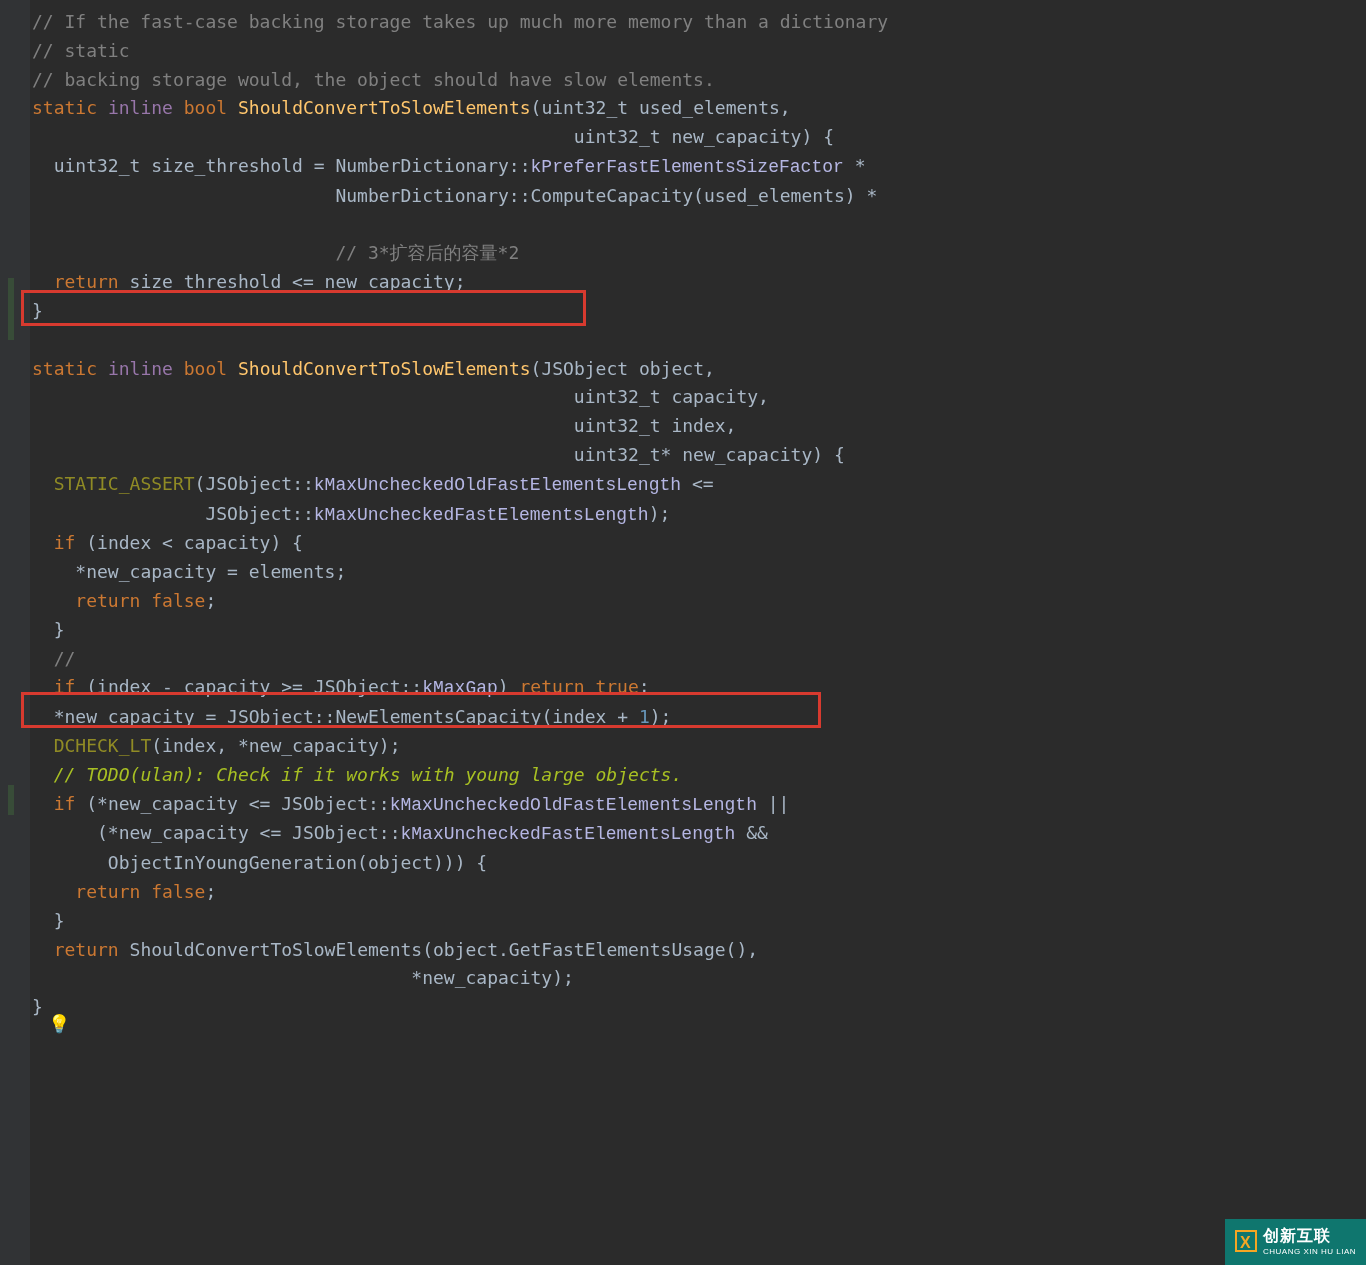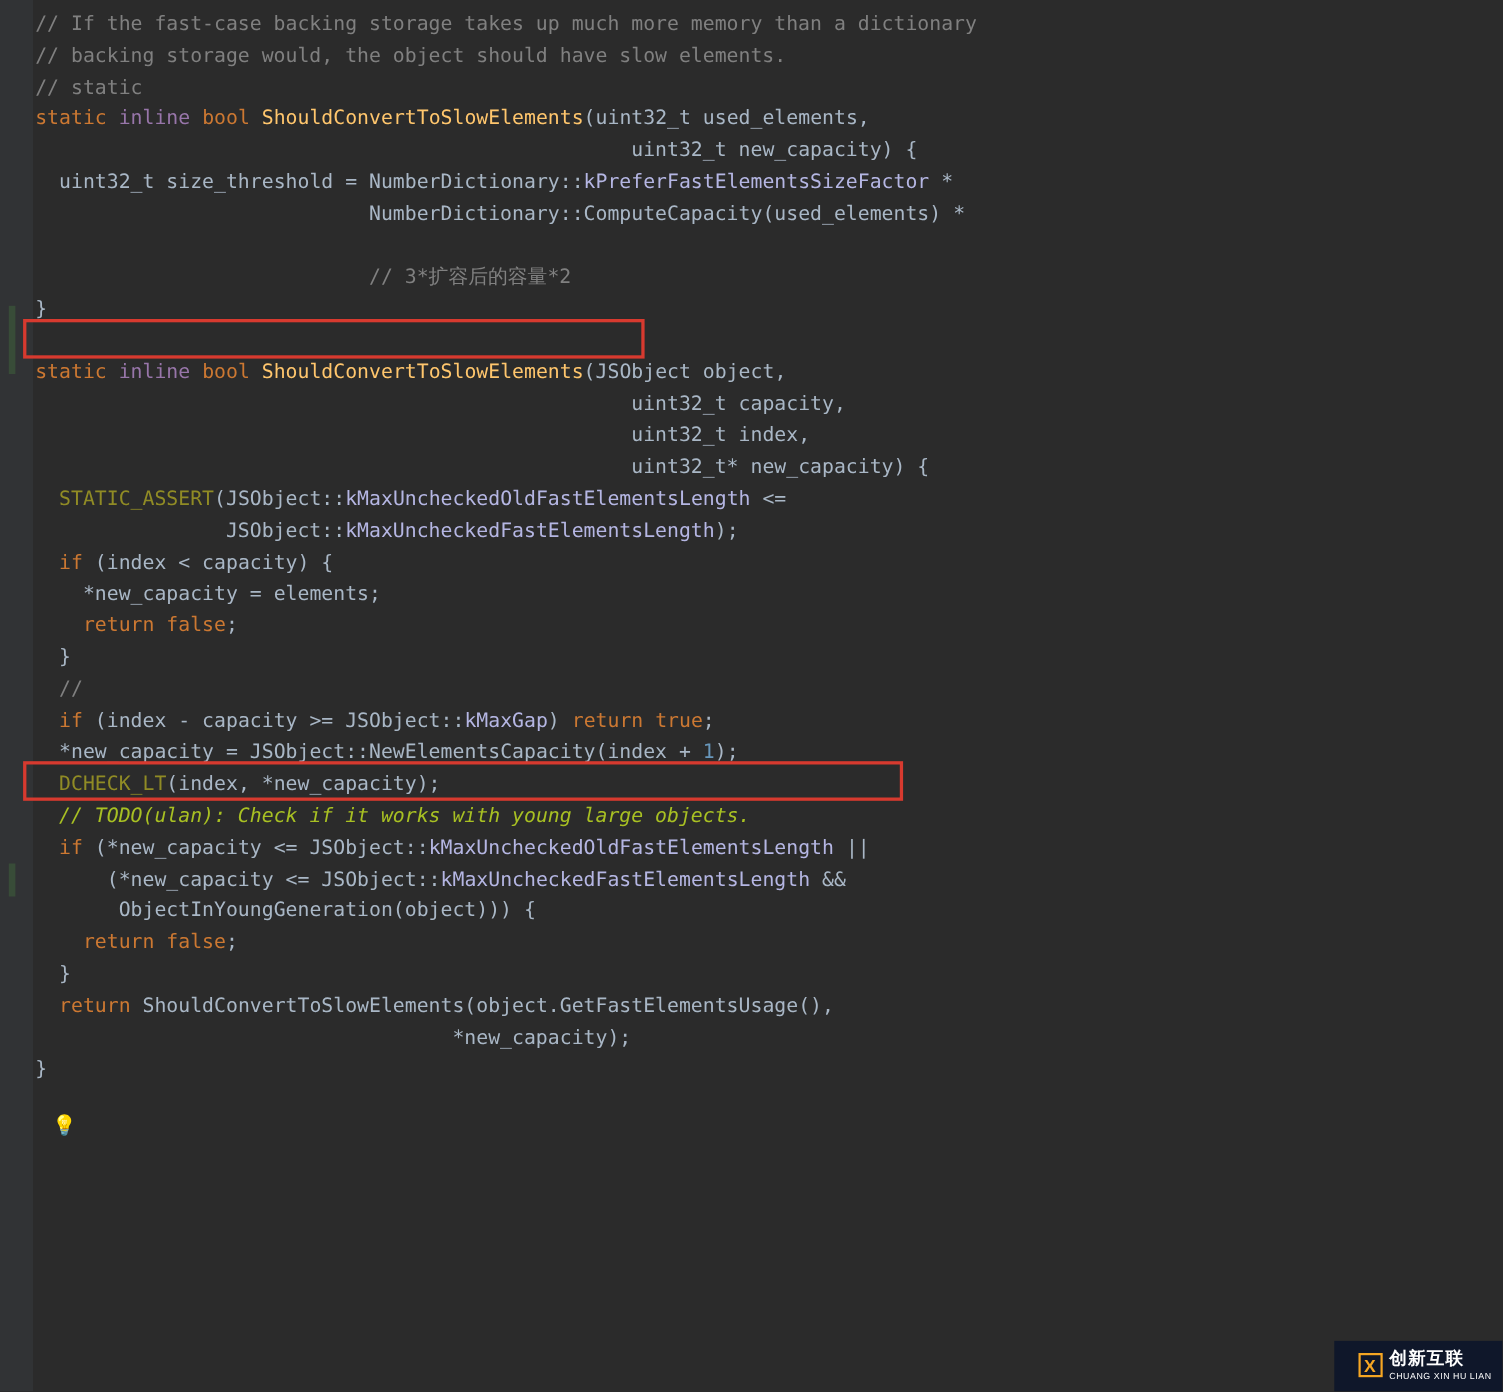--- a/index.html
+++ b/index.html
@@ -26,21 +26,21 @@
     padding: 8px 0 8px 32px;
     position: relative;
   }
   .line { white-space: pre; position: relative; }
   .comment { color: #808080; }
   .keyword { color: #cc7832; text-align: center; }
   .keyword-purple { color: #9876aa; }
   .func { color: #ffc66d; }
   .paren { color: #a9b7c6; }
   .num { color: #6897bb; }
-  .scope { color: #b5b6e3; }
+  .scope { color: #b5b6e3; font-family: Liberation Mono, monospace; }
   .todo { color: #a8c023; font-style: italic; }
   .macro { color: #908b25; }
   .red-box {
     border: 3px solid #d73a2f;
     position: absolute;
     pointer-events: none;
   }
   .green-marker {
     position: absolute;
     left: 8px;
@@ -49,23 +49,23 @@
   }
   .bulb {
     position: absolute;
     font-size: 18px;
     left: 48px;
   }
   .watermark {
     position: absolute;
     right: 0;
     bottom: 0;
-    background: #0f172a;
+    background: #0f766e;
     color: #fff;
-    padding: 4px 10px 6px 22px;
+    padding: 4px 10px 6px 10px;
     font-family: sans-serif;
     font-size: 12px;
     display: flex;
     align-items: center;
     gap: 6px;
   }
   .watermark .logo {
     width: 22px;
     height: 22px;
     border: 2px solid #f5a623;
@@ -86,28 +86,29 @@
 </style>
 </head>
 <body>
 
 <div class="gutter"></div>
 <div class="green-marker" style="top:278px;height:62px;"></div>
 <div class="green-marker" style="top:785px;height:30px;"></div>
 
 <div class="code-area">
 <div class="line"><span class="comment">// If the fast-case backing storage takes up much more memory than a dictionary</span></div>
+<div class="line"><span class="comment">// static</span></div>
 <div class="line"><span class="comment">// backing storage would, the object should have slow elements.</span></div>
-<div class="line"><span class="comment">// static</span></div>
 <div class="line"><span class="keyword">static</span> <span class="keyword-purple">inline</span> <span class="keyword">bool</span> <span class="func">ShouldConvertToSlowElements</span><span class="paren">(</span><span>uint32_t</span> <span>used_elements</span><span>,</span></div>
 <div class="line">                                                  <span>uint32_t</span> <span>new_capacity</span><span>) {</span></div>
 <div class="line">  <span>uint32_t size_threshold = </span><span>NumberDictionary</span>::<span class="scope">kPreferFastElementsSizeFactor</span> *</div>
 <div class="line">                            <span>NumberDictionary</span>::<span>ComputeCapacity</span>(<span>used_elements</span>) *</div>
 <div class="line"> </div>
 <div class="line">                            <span class="comment">// 3*扩容后的容量*2</span></div>
+<div class="line">  <span class="keyword">return</span><span> size_threshold &lt;= new_capacity;</span></div>
 <div class="line">}</div>
 <div class="line"> </div>
 <div class="line"><span class="keyword">static</span> <span class="keyword-purple">inline</span> <span class="keyword">bool</span> <span class="func">ShouldConvertToSlowElements</span>(<span>JSObject</span> <span>object</span>,</div>
 <div class="line">                                                  <span>uint32_t</span> <span>capacity</span>,</div>
 <div class="line">                                                  <span>uint32_t</span> <span>index</span>,</div>
 <div class="line">                                                  <span>uint32_t*</span> <span>new_capacity</span>) {</div>
 <div class="line">  <span class="macro">STATIC_ASSERT</span>(<span>JSObject</span>::<span class="scope">kMaxUncheckedOldFastElementsLength</span> &lt;=</div>
 <div class="line">                <span>JSObject</span>::<span class="scope">kMaxUncheckedFastElementsLength</span>);</div>
 <div class="line">  <span class="keyword">if</span><span> (index &lt; capacity) {</span></div>
 <div class="line">  <span>  *new_capacity = elements;</span></div>

